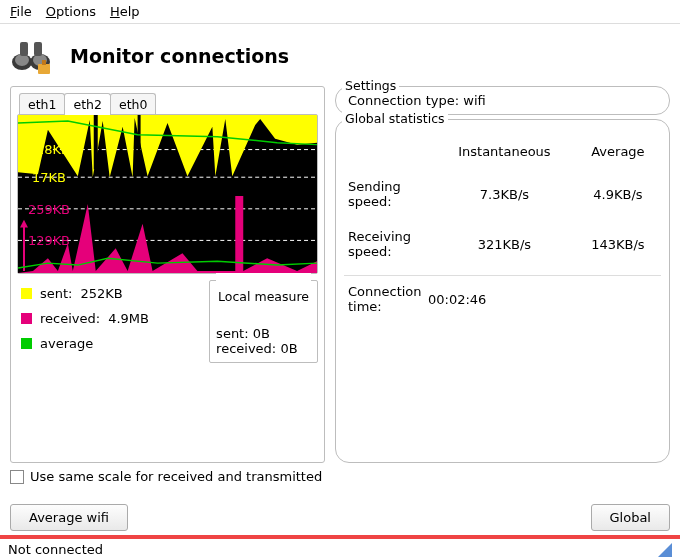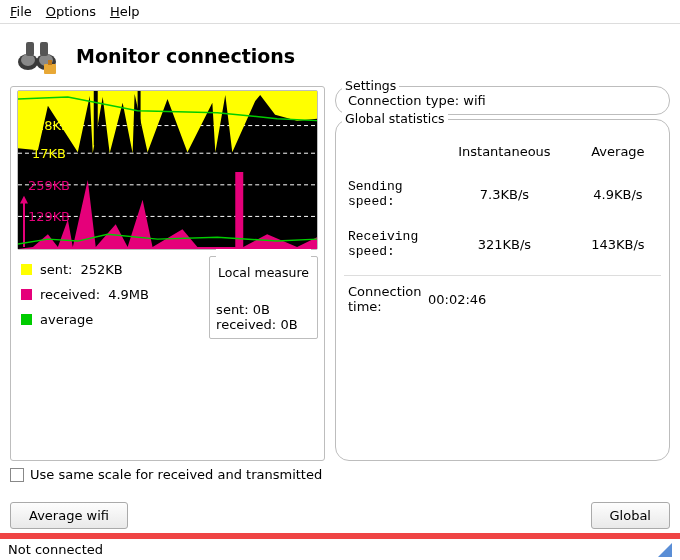--- a/index.html
+++ b/index.html
@@ -1,20 +1,20 @@
 <!DOCTYPE html>
 <html><head>
 <meta charset="utf-8">
 <style>
 * { box-sizing: border-box; margin: 0; padding: 0; font-family: "DejaVu Sans", "Liberation Sans", Arial, sans-serif; font-size: 13px; }
 body { background: #fff; color: #000; width: 680px; height: 560px; display: flex; flex-direction: column; position: relative; }
 .menubar { display: flex; gap: 14px; padding: 4px 10px; border-bottom: 1px solid #ddd; }
 .menubar span { cursor: default; }
 .menubar span u { text-decoration: underline; }
-.header { display: flex; align-items: center; gap: 16px; padding: 12px 16px 10px; }
+.header { display: flex; align-items: center; gap: 16px; padding: 12px 10px 10px; }
 .header-title { font-size: 19px; font-weight: bold; }
 .binoc { width: 44px; height: 40px; position: relative; }
 .main { display: flex; gap: 10px; padding: 0 10px; flex: 1; }
 .panel { border: 1px solid #bdbdbd; border-radius: 3px; padding: 4px 6px 6px; position: relative; }
 .left-panel { width: 315px; display: flex; flex-direction: column; }
 .right-panel { flex: 1; display: flex; flex-direction: column; gap: 4px; }
 .tabs { display: flex; margin: 2px 0 0 2px; }
 .tab { border: 1px solid #bdbdbd; border-bottom: none; padding: 3px 8px; background: #f5f5f5; border-radius: 3px 3px 0 0; margin-right: -1px; cursor: default; font-size: 12.5px; }
 .tab.active { background: #fff; position: relative; z-index: 2; }
 .chart-wrap { border: 1px solid #bdbdbd; border-radius: 2px; position: relative; height: 160px; margin-top: -1px; }
@@ -24,28 +24,28 @@
 .legend-item { display: flex; align-items: center; gap: 8px; }
 .sw { width: 11px; height: 11px; }
 .local { border: 1px solid #bdbdbd; border-radius: 2px; padding: 0 6px 6px; min-width: 95px; position: relative; }
 .local .glabel { position: relative; top: -8px; background: #fff; padding: 16px 2px; }
 .glabel { font-size: 12.5px; color: #000; }
 .fieldset { border: 1px solid #bdbdbd; border-radius: 14px; padding: 4px 8px 8px; position: relative; }
 .fieldset > .flegend { position: absolute; top: -9px; left: 6px; background: #fff; padding: 0 3px; font-size: 12.5px; }
 .conn-type { padding: 2px 4px; }
 .stats-table { width: 100%; border-collapse: collapse; margin-top: 10px; }
 .stats-table th, .stats-table td { text-align: center; padding: 10px 4px; font-weight: normal; }
-.stats-table .rowlabel { text-align: left; width: 90px; font-family: Liberation Mono, monospace; }
+.stats-table .rowlabel { text-align: left; width: 90px; }
 .conn-time { display: flex; align-items: center; gap: 0; padding: 8px 4px; border-top: 1px solid #ddd; margin-top: 6px; }
 .bottom { padding: 6px 10px 4px; display: flex; flex-direction: column; gap: 20px; }
 .check-row { display: flex; align-items: center; gap: 6px; }
 .check { width: 14px; height: 14px; border: 1px solid #888; background: #fff; }
 .btn-row { display: flex; justify-content: space-between; }
 .btn { border: 1px solid #aaa; background: linear-gradient(#fdfdfd,#e9e9e9); border-radius: 3px; padding: 5px 18px; cursor: default; font-size: 13px; }
-.status { border-top: 6px solid #ef4444; padding: 3px 8px; font-size: 12.5px; display: flex; justify-content: space-between; align-items: flex-end; }
+.status { border-top: 4px solid #ef4444; padding: 3px 8px; font-size: 12.5px; display: flex; justify-content: space-between; align-items: flex-end; }
 .grip { width: 0; height: 0; border-left: 14px solid transparent; border-bottom: 14px solid #5a8ed6; }
 </style>
 </head>
 <body>
 
 <div class="menubar">
   <span><u>F</u>ile</span>
   <span><u>O</u>ptions</span>
   <span><u>H</u>elp</span>
 </div>
@@ -62,20 +62,25 @@
       <rect x="28" y="28" width="12" height="10" fill="#e8a836" rx="1"></rect>
       <rect x="32" y="24" width="4" height="5" fill="#c0781a"></rect>
     </svg>
   </div>
   <div class="header-title">Monitor connections</div>
 </div>
 
 <div class="main">
 
   <div class="panel left-panel">
+    <div class="tabs">
+      <div class="tab">eth1</div>
+      <div class="tab active">eth2</div>
+      <div class="tab">eth0</div>
+    </div>
     <div class="chart-wrap">
       <svg class="chart" viewBox="0 0 300 160" preserveAspectRatio="none">
         <rect width="300" height="160" fill="#000"></rect>
 
         <line x1="0" y1="35" x2="300" y2="35" stroke="#fff" stroke-dasharray="4 3" stroke-width="1"></line>
         <line x1="0" y1="63" x2="300" y2="63" stroke="#fff" stroke-dasharray="4 3" stroke-width="1"></line>
         <line x1="0" y1="95" x2="300" y2="95" stroke="#fff" stroke-dasharray="4 3" stroke-width="1"></line>
         <line x1="0" y1="127" x2="300" y2="127" stroke="#fff" stroke-dasharray="4 3" stroke-width="1"></line>
 
         <text x="14" y="40" fill="#ffff00" font-size="11">8.8KB</text>

